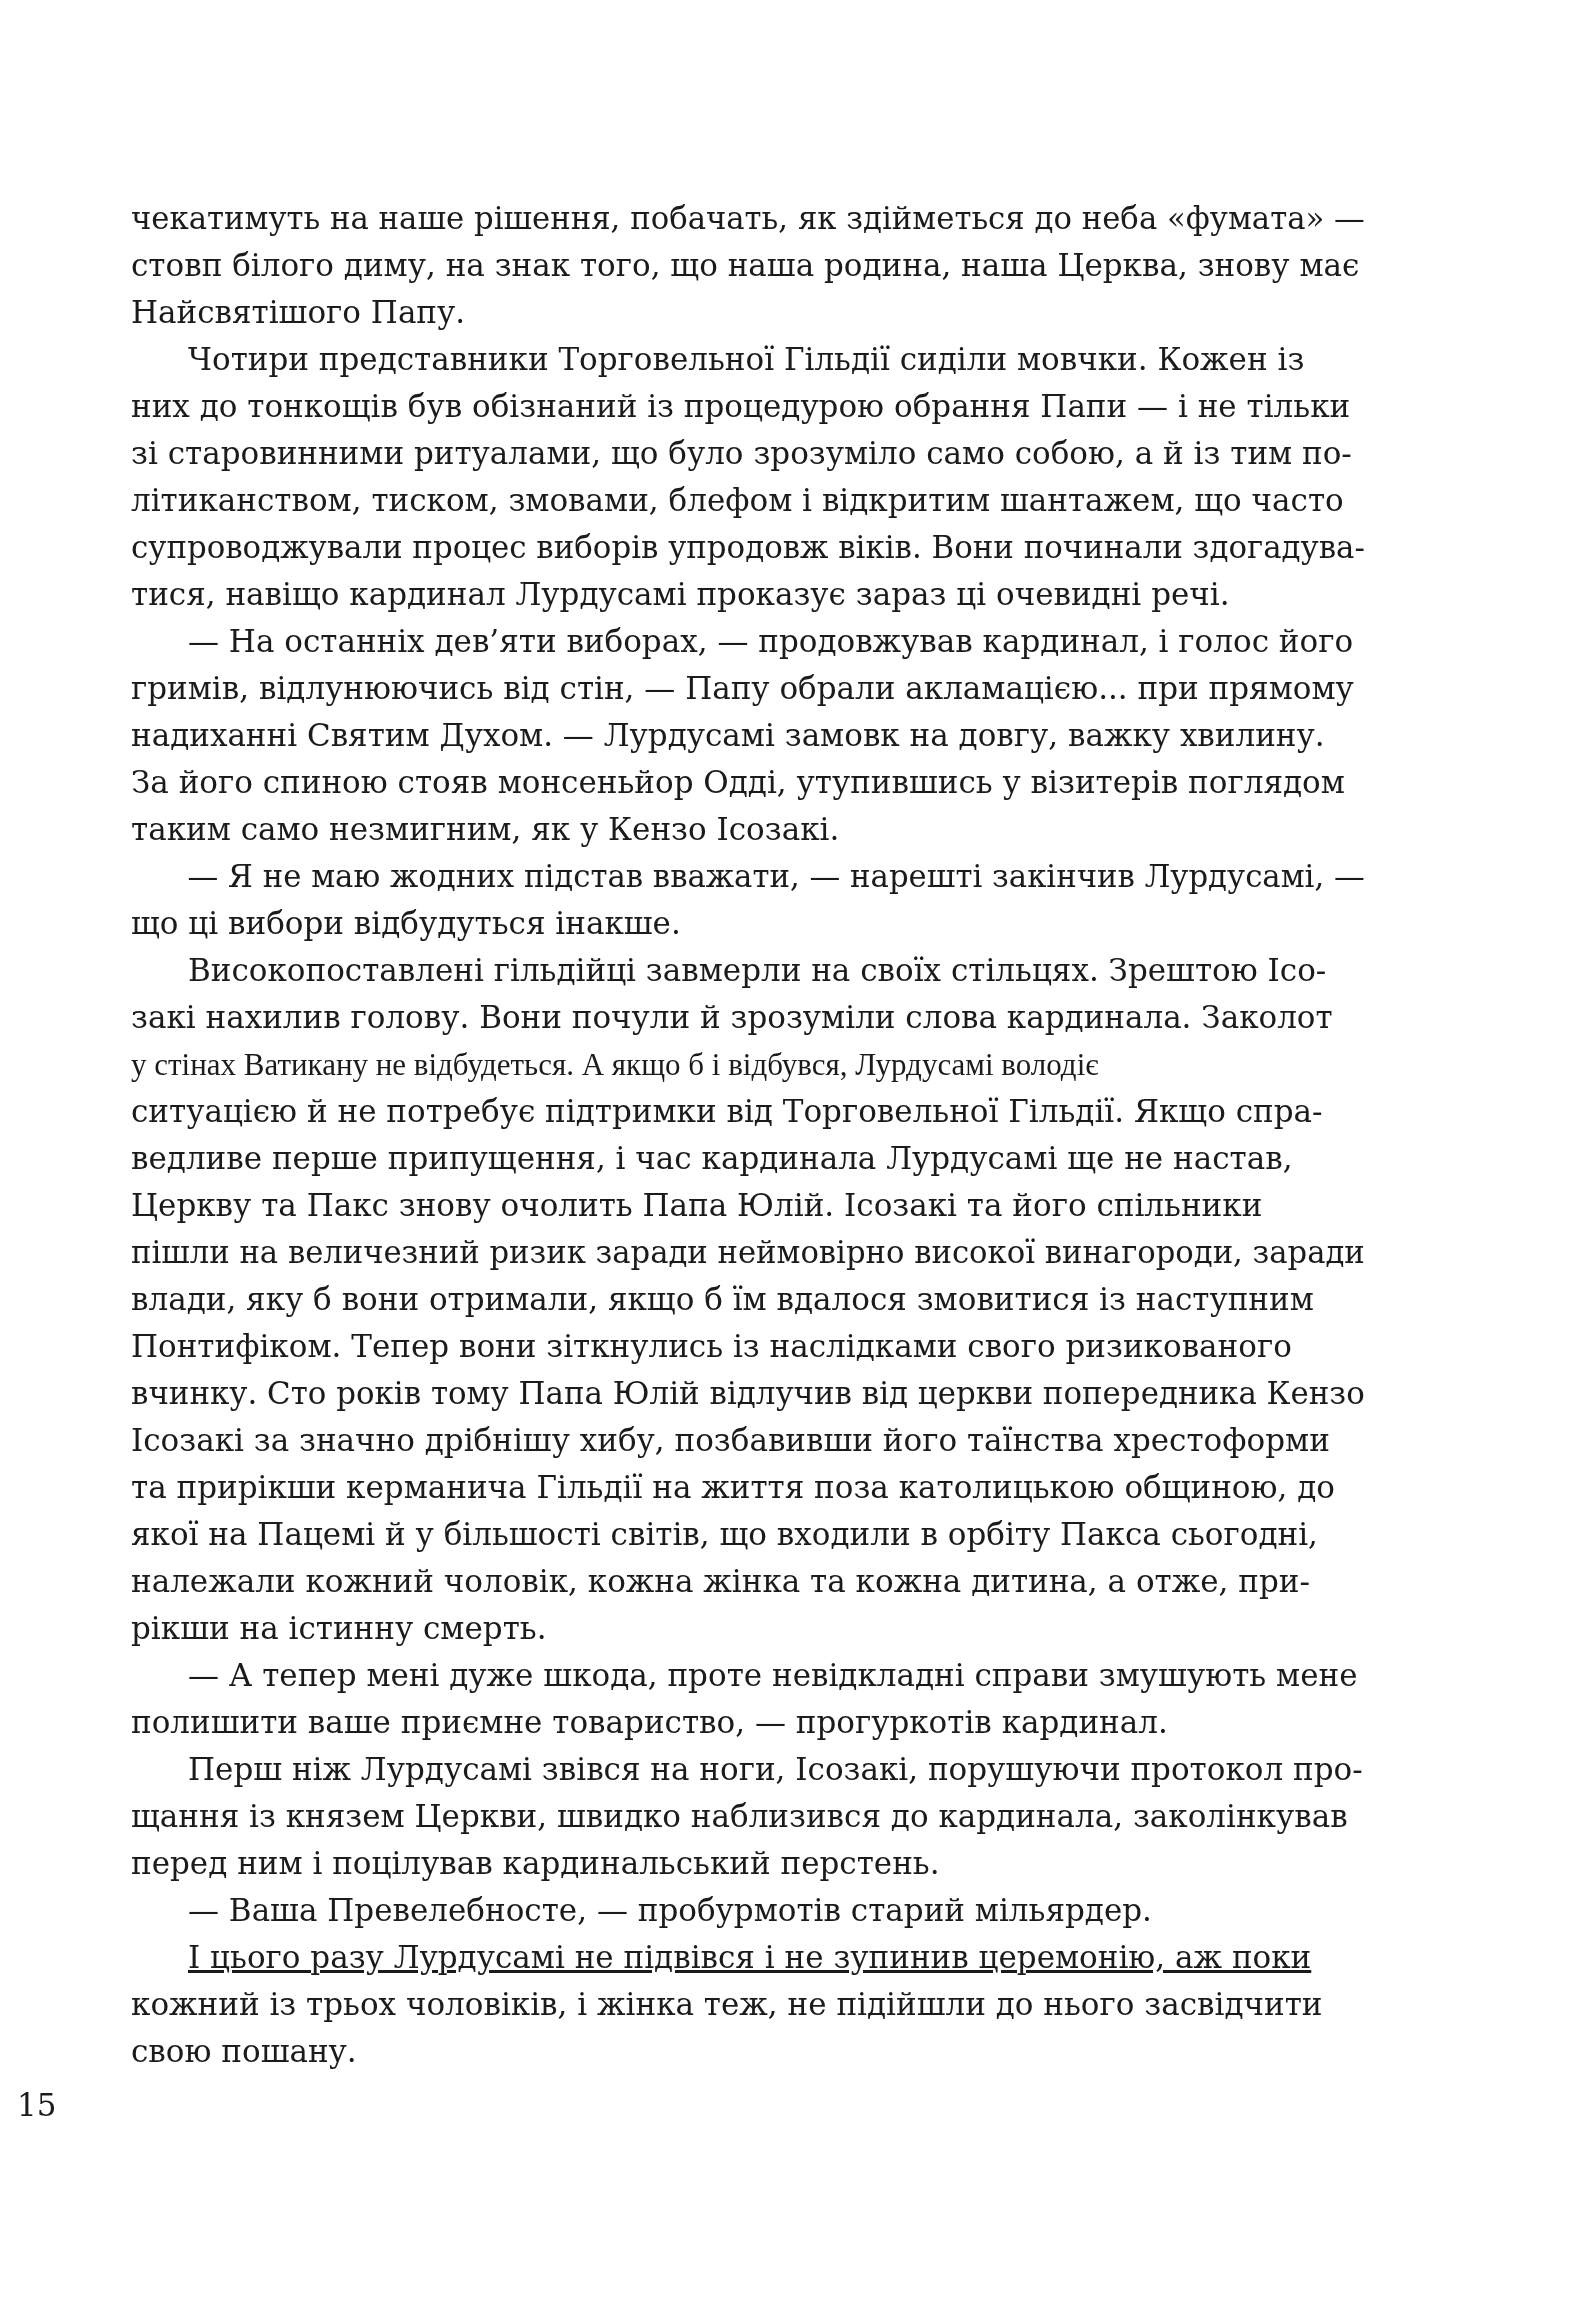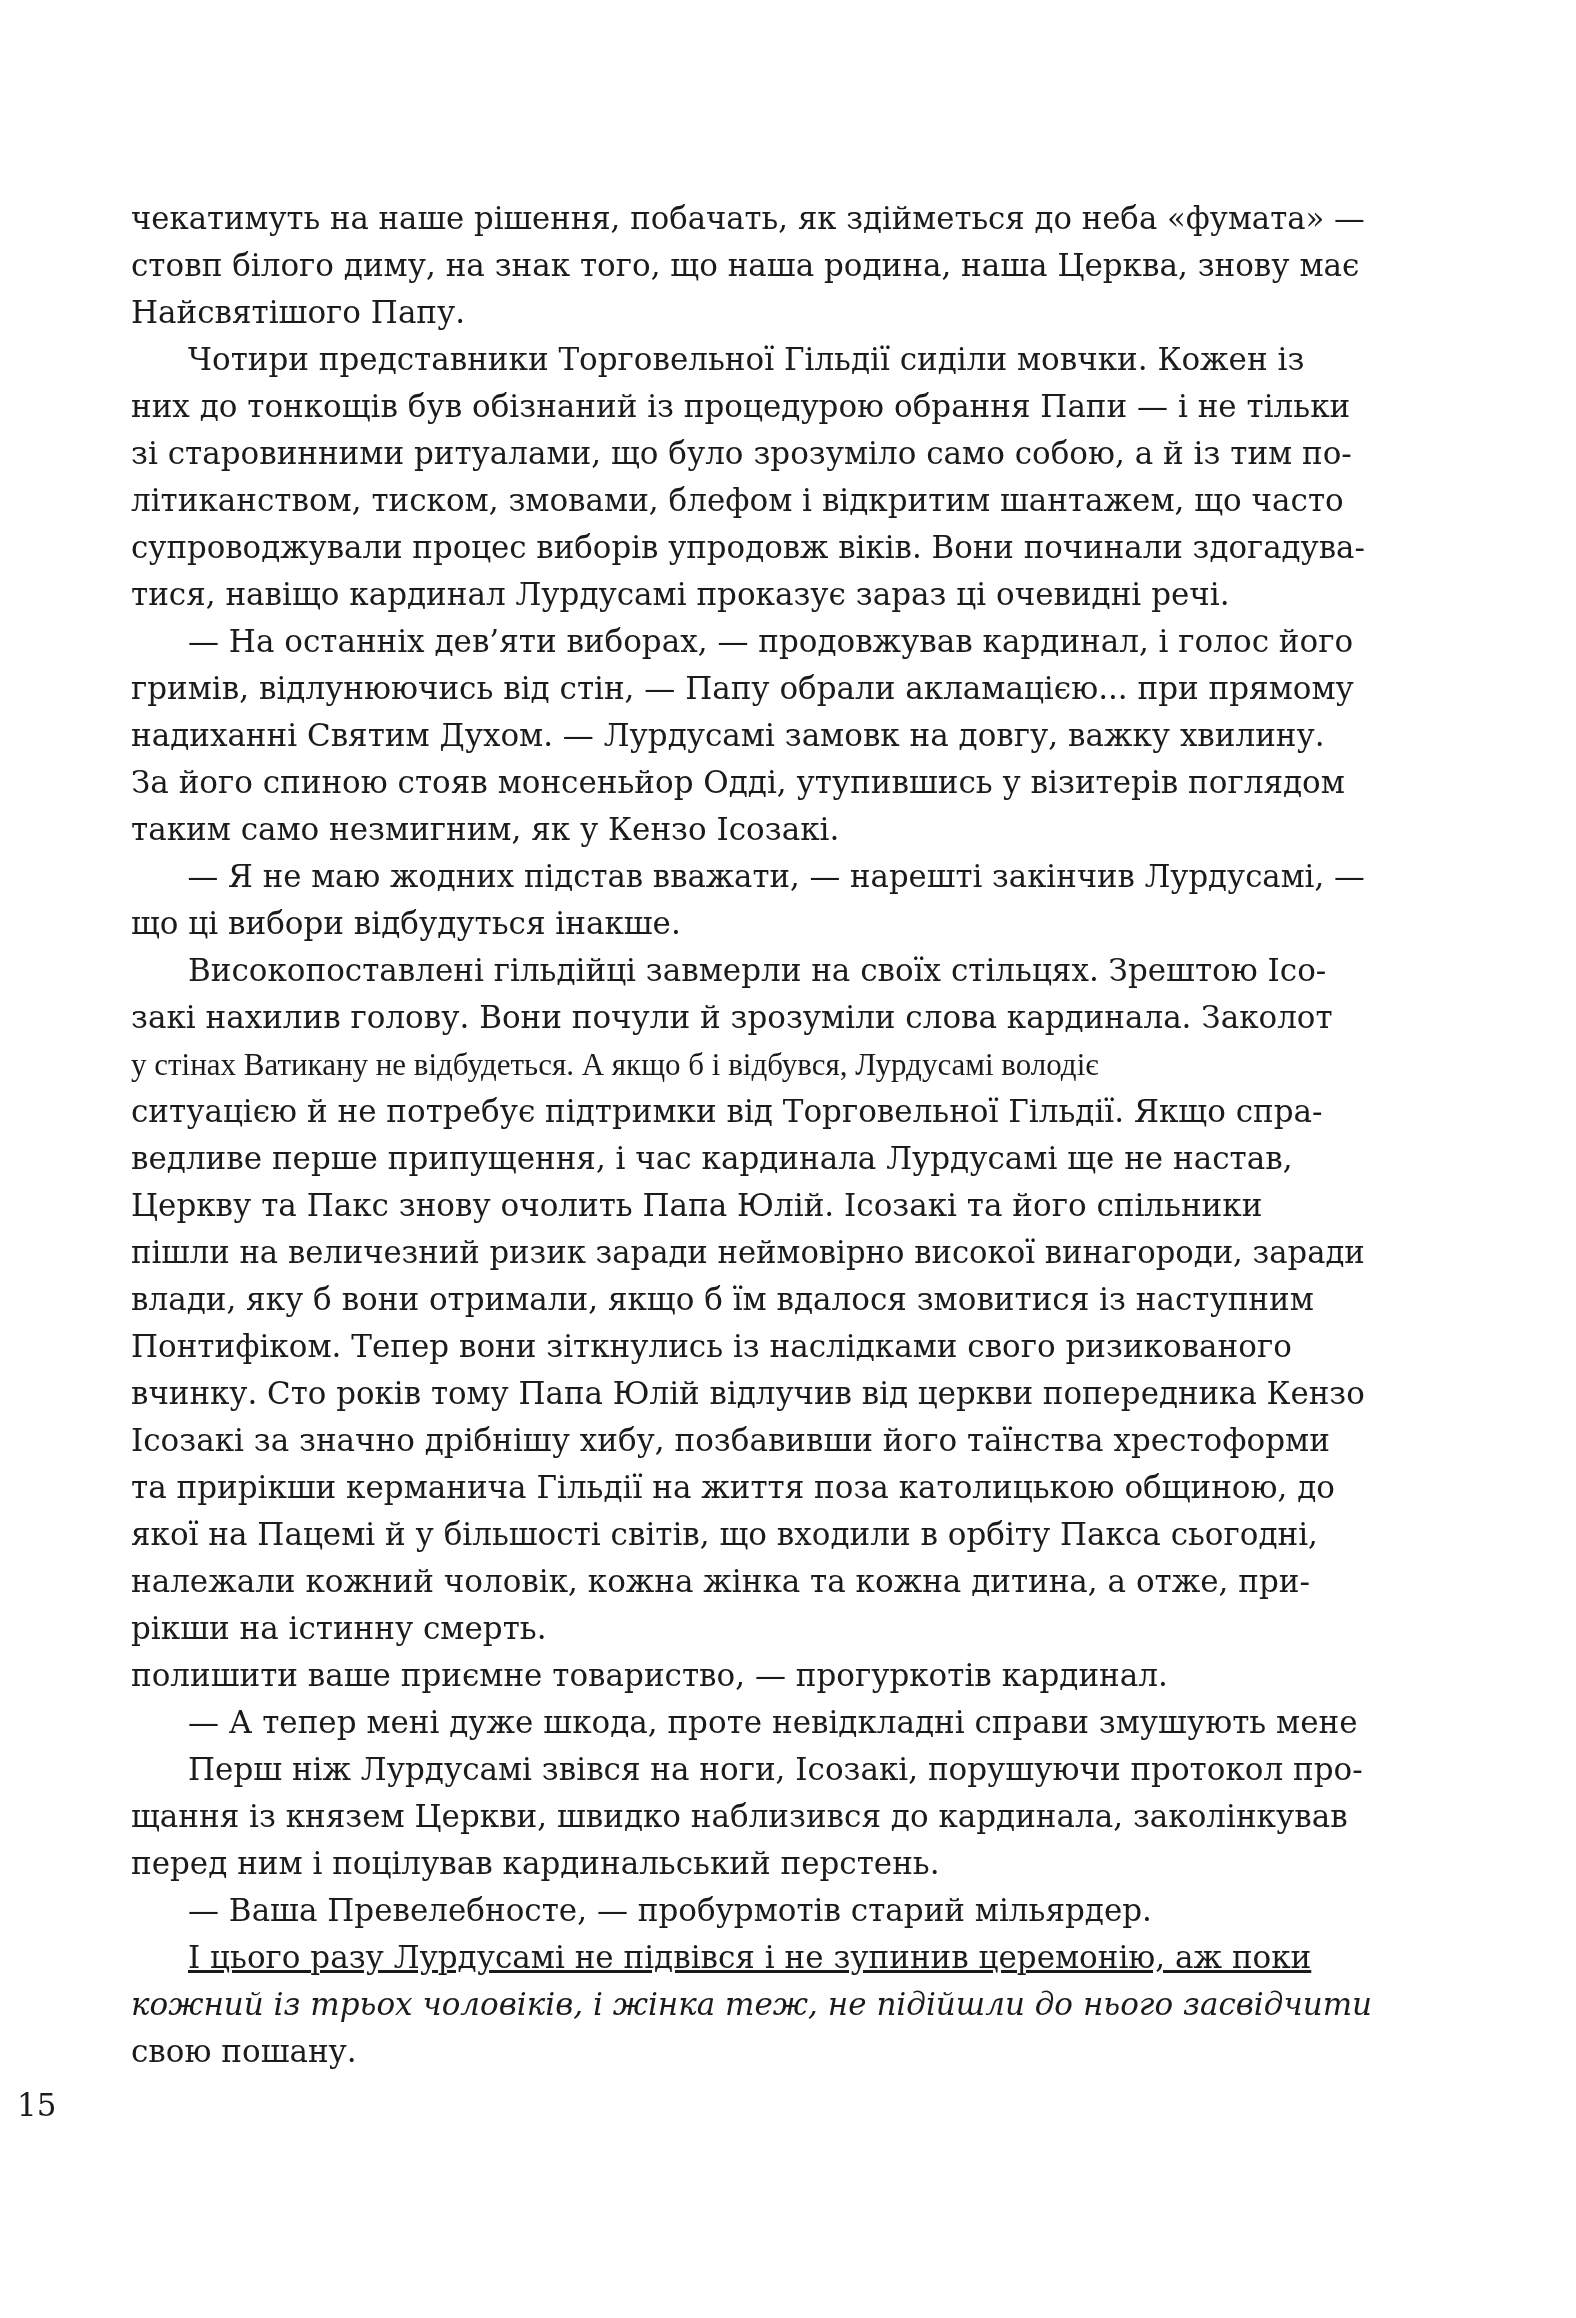--- a/index.html
+++ b/index.html
@@ -79,32 +79,32 @@
         <span class="line" style="text-align: left; text-align-last: left; word-spacing: 0px;">влади, яку б вони отримали, якщо б їм вдалося змовитися із наступним</span>
         <span class="line" style="text-align: left; text-align-last: left; word-spacing: 0px;">Понтифіком. Тепер вони зіткнулись із наслідками свого ризикованого</span>
         <span class="line" style="transform-origin: left center; white-space: nowrap; text-align: left; text-align-last: left; transform: scaleX(0.996138); width: 1255px;">вчинку. Сто років тому Папа Юлій відлучив від церкви попередника Кензо</span>
         <span class="line" style="text-align: left; text-align-last: left; word-spacing: 0px;">Ісозакі за значно дрібнішу хибу, позбавивши його таїнства хрестоформи</span>
         <span class="line" style="text-align: left; text-align-last: left; word-spacing: 0px;">та прирікши керманича Гільдії на життя поза католицькою общиною, до</span>
         <span class="line" style="text-align: left; text-align-last: left; word-spacing: 0px;">якої на Пацемі й у більшості світів, що входили в орбіту Пакса сьогодні,</span>
         <span class="line" style="text-align: center; text-align-last: left; word-spacing: 0px;">належали кожний чоловік, кожна жінка та кожна дитина, а отже, при-</span>
         <span class="line last">рікши на істинну смерть.</span>
       </div>
       <div class="paragraph">
+        <span class="line indent" style="text-align: left; text-align-last: left; word-spacing: 0px;">— А тепер мені дуже шкода, проте невідкладні справи змушують мене</span>
         <span class="line last">полишити ваше приємне товариство, — прогуркотів кардинал.</span>
-        <span class="line indent" style="text-align: left; text-align-last: left; word-spacing: 0px;">— А тепер мені дуже шкода, проте невідкладні справи змушують мене</span>
       </div>
       <div class="paragraph">
         <span class="line indent" style="text-align: left; text-align-last: left; word-spacing: 0px;">Перш ніж Лурдусамі звівся на ноги, Ісозакі, порушуючи протокол про-</span>
         <span class="line" style="text-align: left; text-align-last: left; word-spacing: 0px;">щання із князем Церкви, швидко наблизився до кардинала, заколінкував</span>
         <span class="line last">перед ним і поцілував кардинальський перстень.</span>
       </div>
       <div class="paragraph">
         <span class="line indent last">— Ваша Превелебносте, — пробурмотів старий мільярдер.</span>
       </div>
       <div class="paragraph">
         <span class="line indent" style="text-align: left; text-align-last: left; word-spacing: 0px; text-decoration: underline;">І цього разу Лурдусамі не підвівся і не зупинив церемонію, аж поки</span>
-        <span class="line" style="text-align: left; text-align-last: left; word-spacing: 0px; font-style: italic;">кожний із трьох чоловіків, і жінка теж, не підійшли до нього засвідчити</span>
+        <span class="line" style="text-align: left; text-align-last: left; word-spacing: 0px;">кожний із трьох чоловіків, і жінка теж, не підійшли до нього засвідчити</span>
         <span class="line last">свою пошану.</span>
       </div>
     </div>
   <div class="page-number">15</div>
 </div>
 
 
 </body></html>

